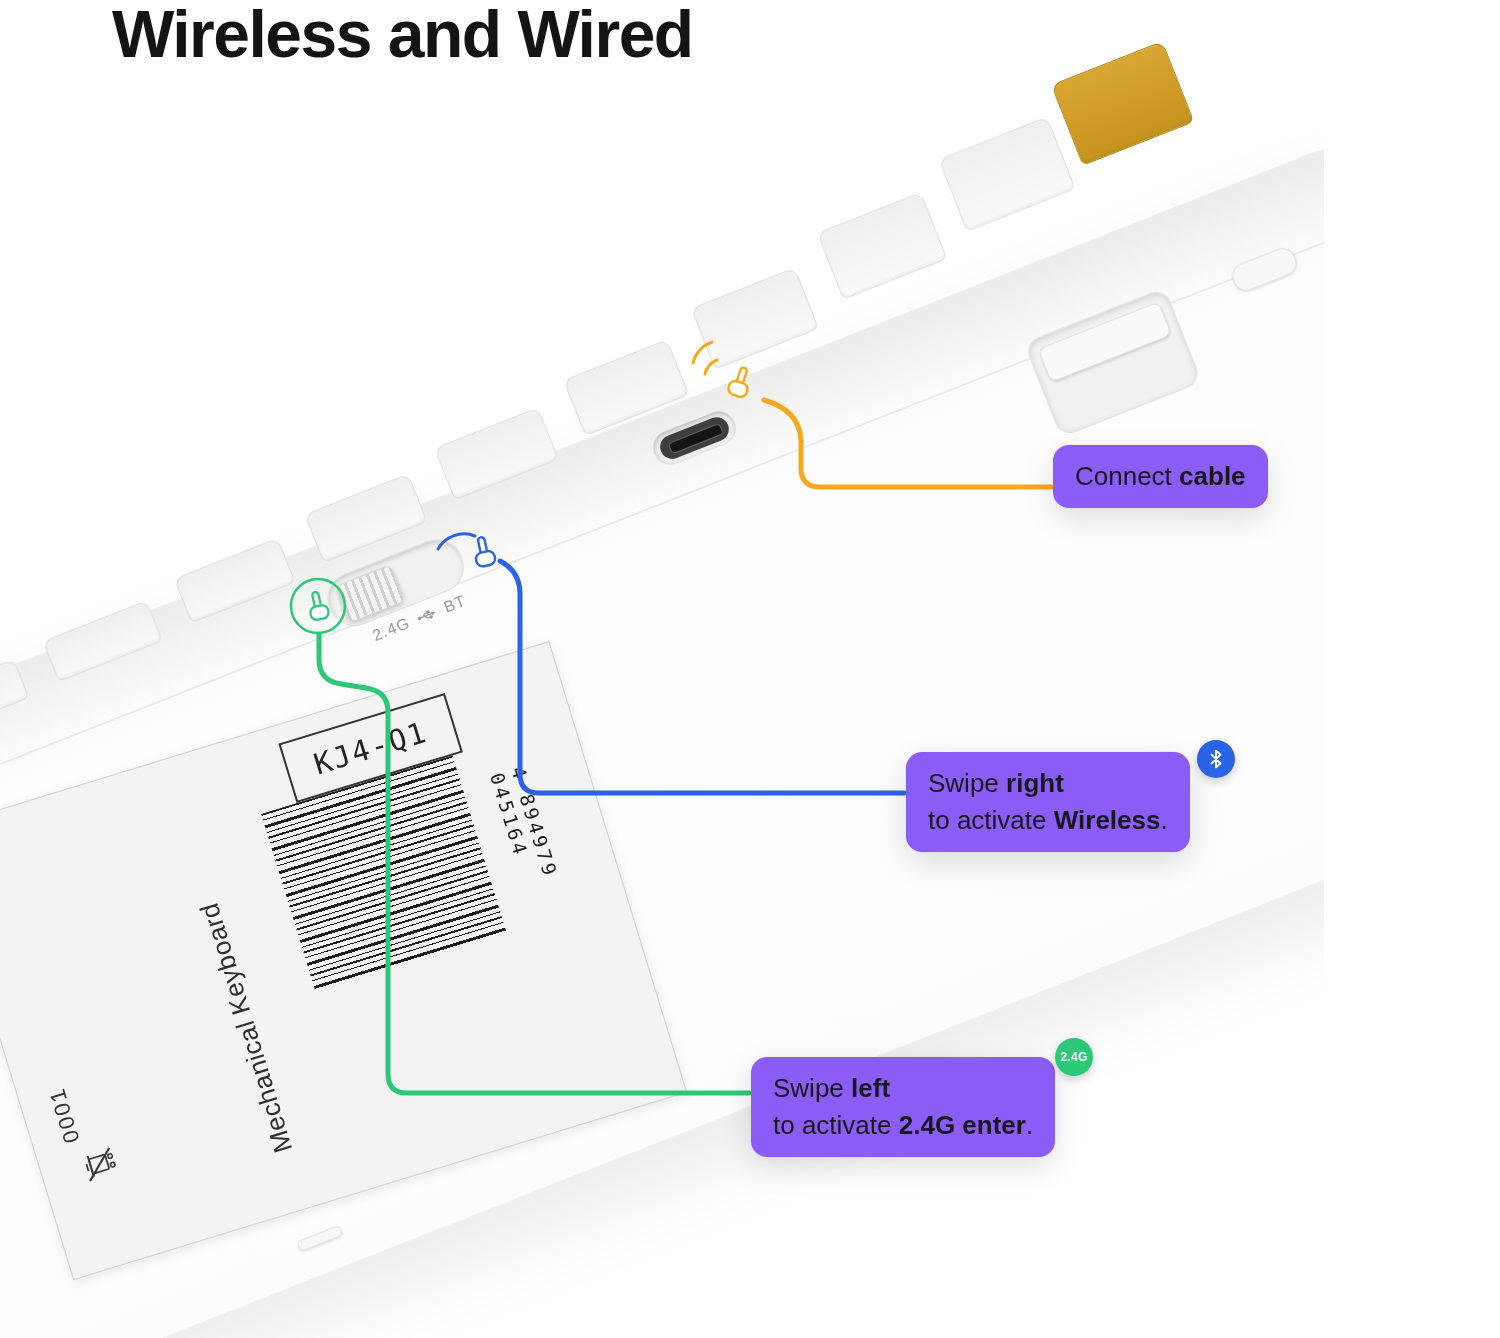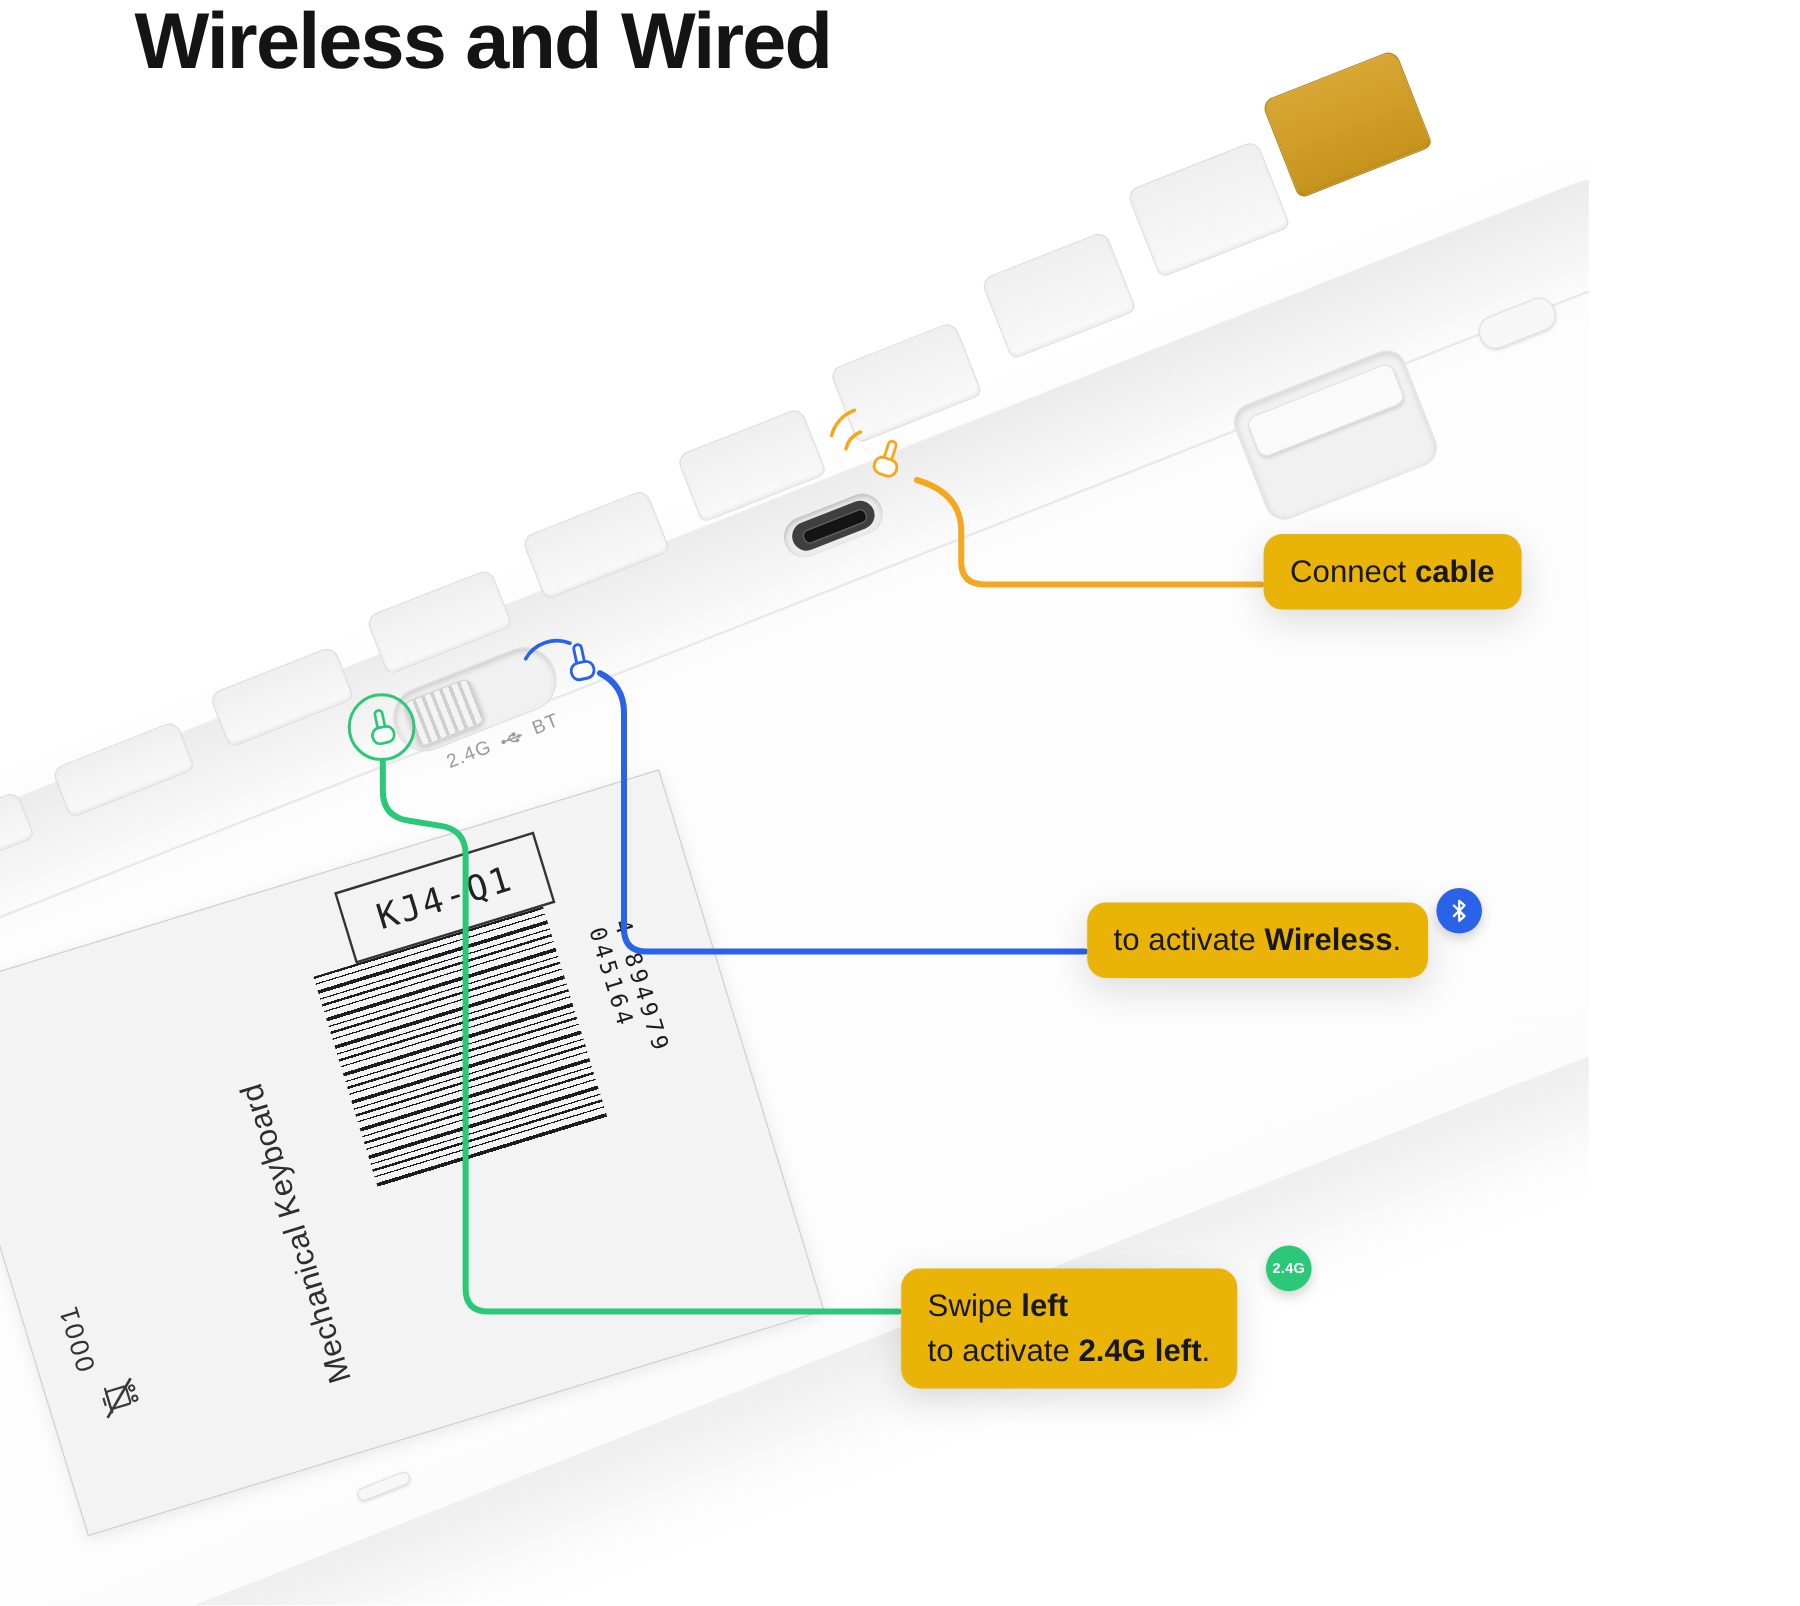--- a/index.html
+++ b/index.html
@@ -71,21 +71,21 @@
                 font-size:26px;color:#2e2e2e;letter-spacing:.5px;}
   .serial{position:absolute;left:26px;top:339px;width:150px;
           transform:rotate(-90deg);transform-origin:0 0;
           font-size:22px;color:#333;letter-spacing:2px;}
   .weee{position:absolute;left:46px;top:348px;transform:rotate(-90deg);}
 
   
   .overlay{position:absolute;left:0;top:0;z-index:5;pointer-events:none;}
 
   
-  .callout{position:absolute;background:#eab308;border-radius:16px;padding:13px 22px;z-index:6;
+  .callout{position:absolute;background:#8b5cf6;border-radius:16px;padding:13px 22px;z-index:6;
            font-size:26px;line-height:37px;color:#16181c;white-space:nowrap;
            box-shadow:0 10px 30px rgba(0,0,0,.13),0 0 0 1px rgba(0,0,0,.02);}
   .callout .b{font-weight:700;}
   .badge{position:absolute;width:38px;height:38px;border-radius:50%;z-index:7;
          display:flex;align-items:center;justify-content:center;
          box-shadow:0 4px 10px rgba(0,0,0,.18);}
   .badge.orange{background:#F5A81F;}
   .badge.blue{background:#2A63E8;}
   .badge.green{background:#2BC878;color:#fff;font-size:12px;font-weight:700;letter-spacing:.3px;}
 </style>
@@ -193,29 +193,30 @@
       <path d="M3 7 H19" stroke="#fff" stroke-width="1.7" fill="none"></path>
       <path d="M23 7 l-5 -2.4 v4.8 z" fill="#fff"></path>
       <path d="M7.5 7 L10.5 3.8 H13.5" stroke="#fff" stroke-width="1.7" fill="none"></path>
       <rect x="13" y="1.8" width="3.6" height="3.6" fill="#fff"></rect>
       <path d="M9 7 L12 10.4 H14.5" stroke="#fff" stroke-width="1.7" fill="none"></path>
       <circle cx="16.2" cy="10.4" r="1.9" fill="#fff"></circle>
     </svg>
   </div>
 
   <div class="callout" style="left:906px;top:752px;">
+    <div><span>Swipe </span><span class="b">right</span></div>
     <div><span>to activate </span><span class="b">Wireless</span><span>.</span></div>
   </div>
   <div class="badge blue" style="left:1197px;top:740px;">
     <svg width="20" height="20" viewBox="0 0 14 18">
       <path d="M3 5 L11 13 L7 16.5 L7 1.5 L11 5 L3 13" fill="none" stroke="#fff" stroke-width="1.7" stroke-linejoin="round" stroke-linecap="round"></path>
     </svg>
   </div>
 
   <div class="callout" style="left:751px;top:1057px;">
     <div><span>Swipe </span><span class="b">left</span></div>
-    <div><span>to activate </span><span class="b">2.4G left</span><span>.</span></div>
+    <div><span>to activate </span><span class="b">2.4G enter</span><span>.</span></div>
   </div>
   <div class="badge green" style="left:1055px;top:1038px;">
     <span>2.4G</span>
   </div>
 
 </div>
 
 </body></html>

